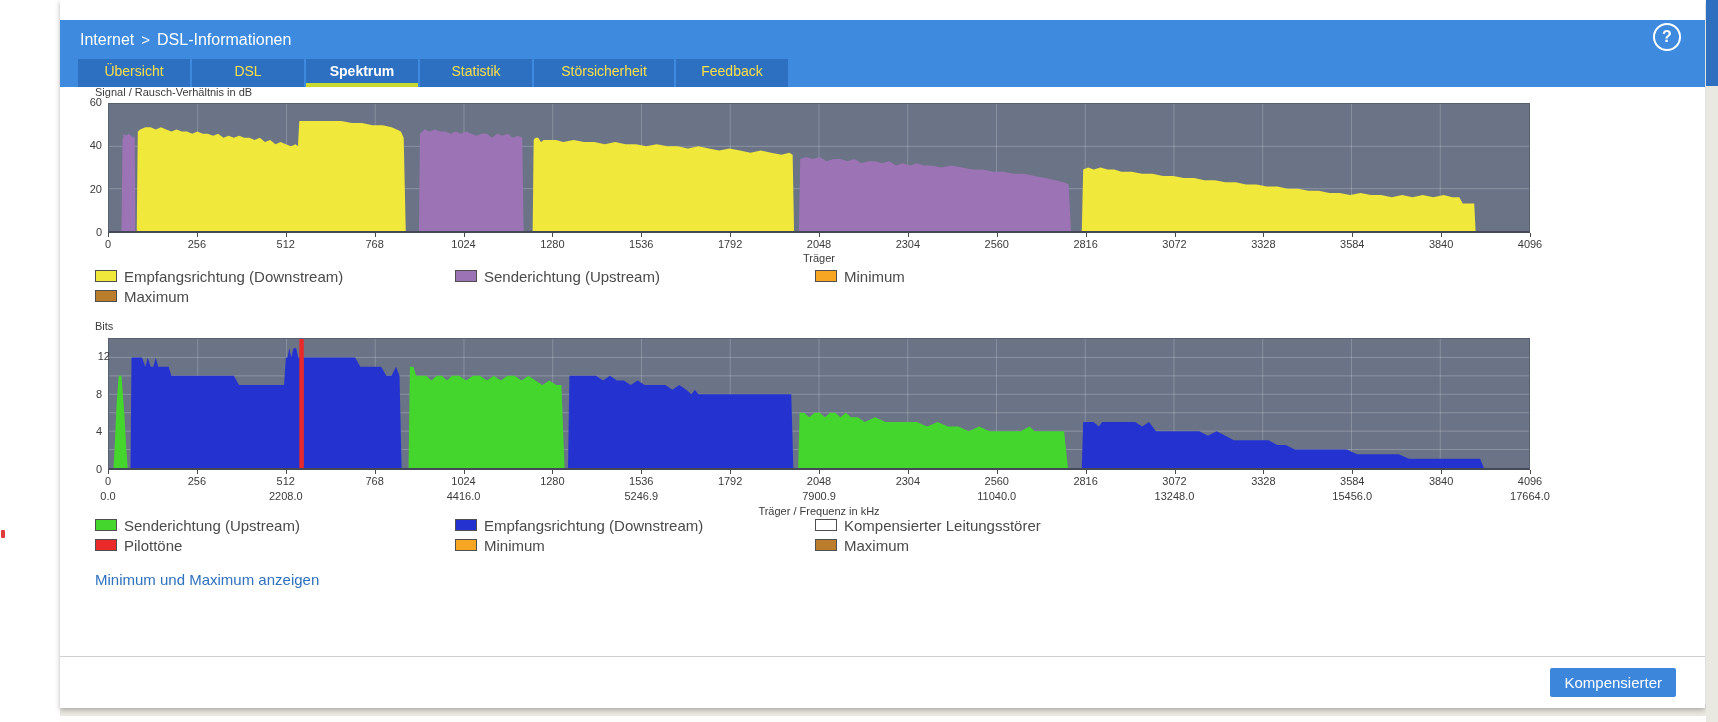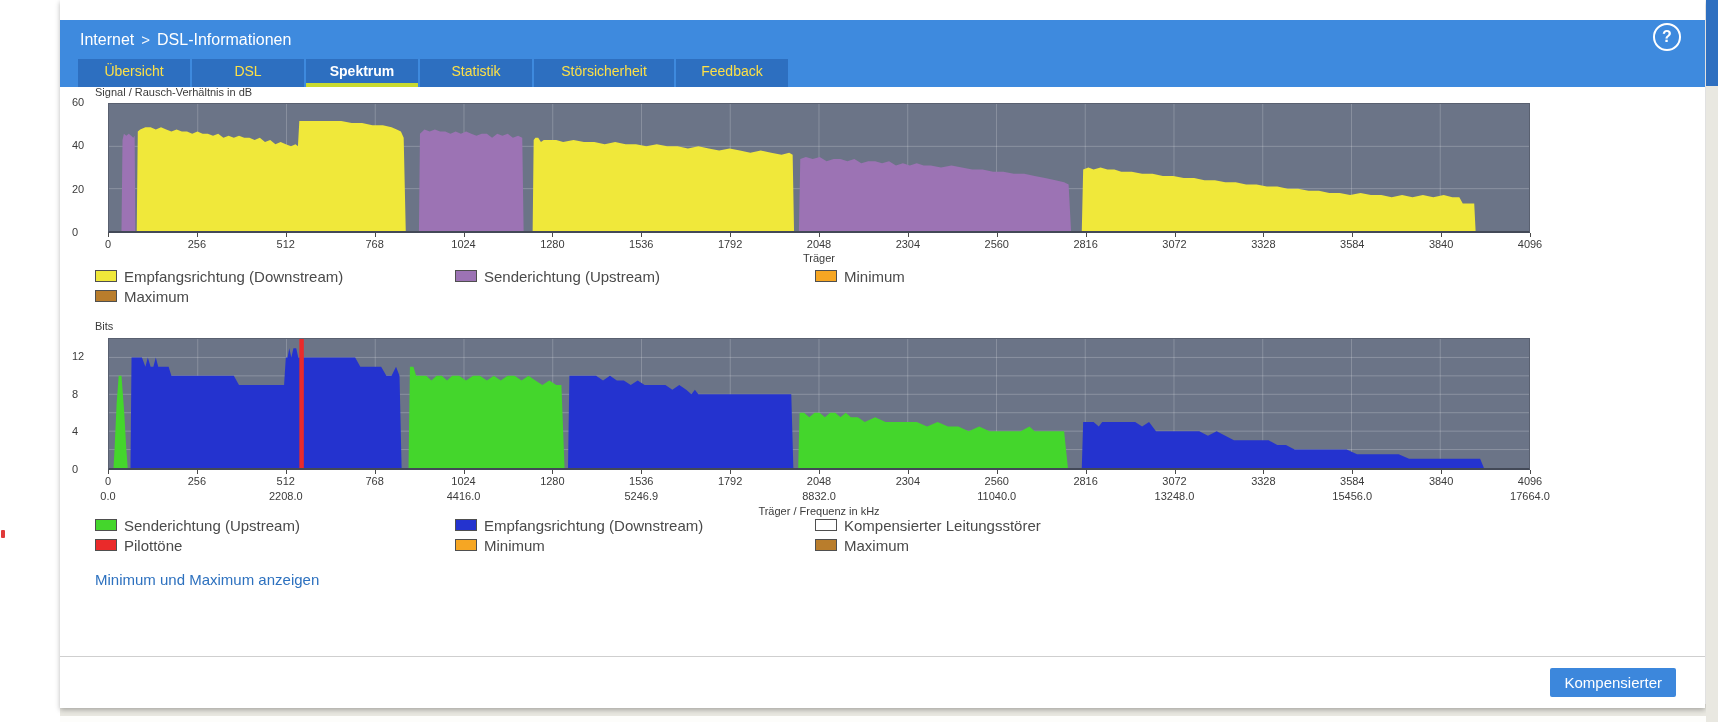--- a/index.html
+++ b/index.html
@@ -14,21 +14,21 @@
   .help{position:absolute;right:24px;top:3px;width:24px;height:24px;border:2px solid #fff;border-radius:50%;color:#fff;text-align:center;line-height:24px;font-size:16px;font-weight:bold;cursor:pointer;}
   .tabs{position:absolute;left:18px;bottom:0;display:flex;gap:2px;}
   .tab{width:112px;height:24px;background:#2d6fc0;color:#fde047;text-align:center;line-height:25px;font-size:14px;border-bottom:4px solid #2d6fc0;cursor:pointer;}
   .tab.wide{width:140px;}
   .tab.active{color:#fff;font-weight:bold;border-bottom:4px solid #c9da2f;}
   
   .cht-title{position:absolute;font-size:11px;color:#3b3b3b;}
   .plot{position:absolute;left:48px;width:1422px;background:#6b7487;border:1px solid #596070;border-bottom:2px solid #434957;box-sizing:border-box;}
   .plot svg{position:absolute;left:0;top:0;width:100%;height:100%;}
   .ylab,.xtick,.x2tick{position:absolute;font-size:11px;color:#3b3b3b;}
-  .ylab{width:30px;}
+  .ylab{width:30px;text-align:right;}
   .xtick,.x2tick{transform:translateX(-50%);white-space:nowrap;}
   .xtrow{position:absolute;left:48px;width:1422px;height:14px;}
   .tmrow{position:absolute;left:48px;width:1422px;height:5px;}
   .tm{position:absolute;top:0;width:1px;height:4px;background:#4a4a4a;}
   .xlabel{position:absolute;left:48px;width:1422px;text-align:center;font-size:11px;color:#3b3b3b;}
   .legend{position:absolute;left:0;top:0;width:100%;}
   .lg-item{position:absolute;display:flex;align-items:center;height:18px;}
   .lg-sw{width:22px;height:12px;border:1px solid #4f4f4f;margin-right:7px;box-sizing:border-box;}
   .lg-tx{font-size:15px;color:#4a4a4a;}
   .link{position:absolute;left:35px;top:571px;color:#2d71bf;font-size:15px;cursor:pointer;}
@@ -188,21 +188,21 @@
             <polygon points="13,14 16,12 22,7 28,4 36,4 44,8 50,12 54,14" fill="#44d62c"></polygon>
             <polygon points="864,14 868,3 878,3 886,4 900,4 915,4 930,4.5 945,4 960,4 975,4.5 990,4 1010,4 1030,4.5 1050,4 1070,4 1090,4.5 1110,4 1130,4.5 1150,4 1170,4 1190,4.5 1210,4 1230,4.5 1250,5 1270,4.5 1290,5 1305,5 1314,14" fill="#44d62c"></polygon>
             <polygon points="1988,14 1992,8 2005,8 2020,8.5 2035,8 2050,8 2065,8.5 2080,8 2095,8 2110,8.5 2125,8 2140,8.5 2160,8.5 2180,9 2210,8.5 2240,9 2270,9 2300,9 2330,9 2360,9.5 2390,9 2420,9.5 2450,9.5 2480,10 2510,9.5 2540,10 2570,10 2600,10 2630,10 2655,9.5 2670,10 2700,10 2730,10 2755,10 2766,14" fill="#44d62c"></polygon>
             <rect x="549" y="0" width="13" height="14" fill="#ea2a2a"></rect>
           </svg>
         </div>
       <div id="ylab1">
           <div class="ylab" style="left: 12px; top: 463px;">0</div>
           <div class="ylab" style="left: 12px; top: 425.286px;">4</div>
           <div class="ylab" style="left: 12px; top: 387.571px;">8</div>
-          <div class="ylab" style="left: 12px; top: 349.857px;">12</div>
+          <div class="ylab" style="left: 20px; top: 349.857px;">12</div>
         </div>
       <div class="tmrow" id="tm1" style="top:470px;">
           <div class="tm" style="left: 0%;"></div>
           <div class="tm" style="left: 6.25%;"></div>
           <div class="tm" style="left: 12.5%;"></div>
           <div class="tm" style="left: 18.75%;"></div>
           <div class="tm" style="left: 25%;"></div>
           <div class="tm" style="left: 31.25%;"></div>
           <div class="tm" style="left: 37.5%;"></div>
           <div class="tm" style="left: 43.75%;"></div>
@@ -233,21 +233,21 @@
           <div class="xtick" style="left: 81.25%;">3328</div>
           <div class="xtick" style="left: 87.5%;">3584</div>
           <div class="xtick" style="left: 93.75%;">3840</div>
           <div class="xtick" style="left: 100%;">4096</div>
         </div>
       <div class="xtrow" id="xt2" style="top:490px;">
           <div class="x2tick" style="left: 0%;">0.0</div>
           <div class="x2tick" style="left: 12.5%;">2208.0</div>
           <div class="x2tick" style="left: 25%;">4416.0</div>
           <div class="x2tick" style="left: 37.5%;">5246.9</div>
-          <div class="x2tick" style="left: 50%;">8832.0</div>
+          <div class="x2tick" style="left: 50%;">7900.9</div>
           <div class="x2tick" style="left: 62.5%;">11040.0</div>
           <div class="x2tick" style="left: 75%; text-align: right;">13248.0</div>
           <div class="x2tick" style="left: 87.5%;">15456.0</div>
           <div class="x2tick" style="left: 100%;">17664.0</div>
         </div>
       <div class="xlabel" style="top:505px;">Träger / Frequenz in kHz</div>
       <div class="legend" id="lg1" style="top:516px;">
           <div class="lg-item" style="left: 35px; top: 0px;">
             <span class="lg-sw" style="background: rgb(68, 214, 44);"></span>
             <span class="lg-tx">Senderichtung (Upstream)</span>

